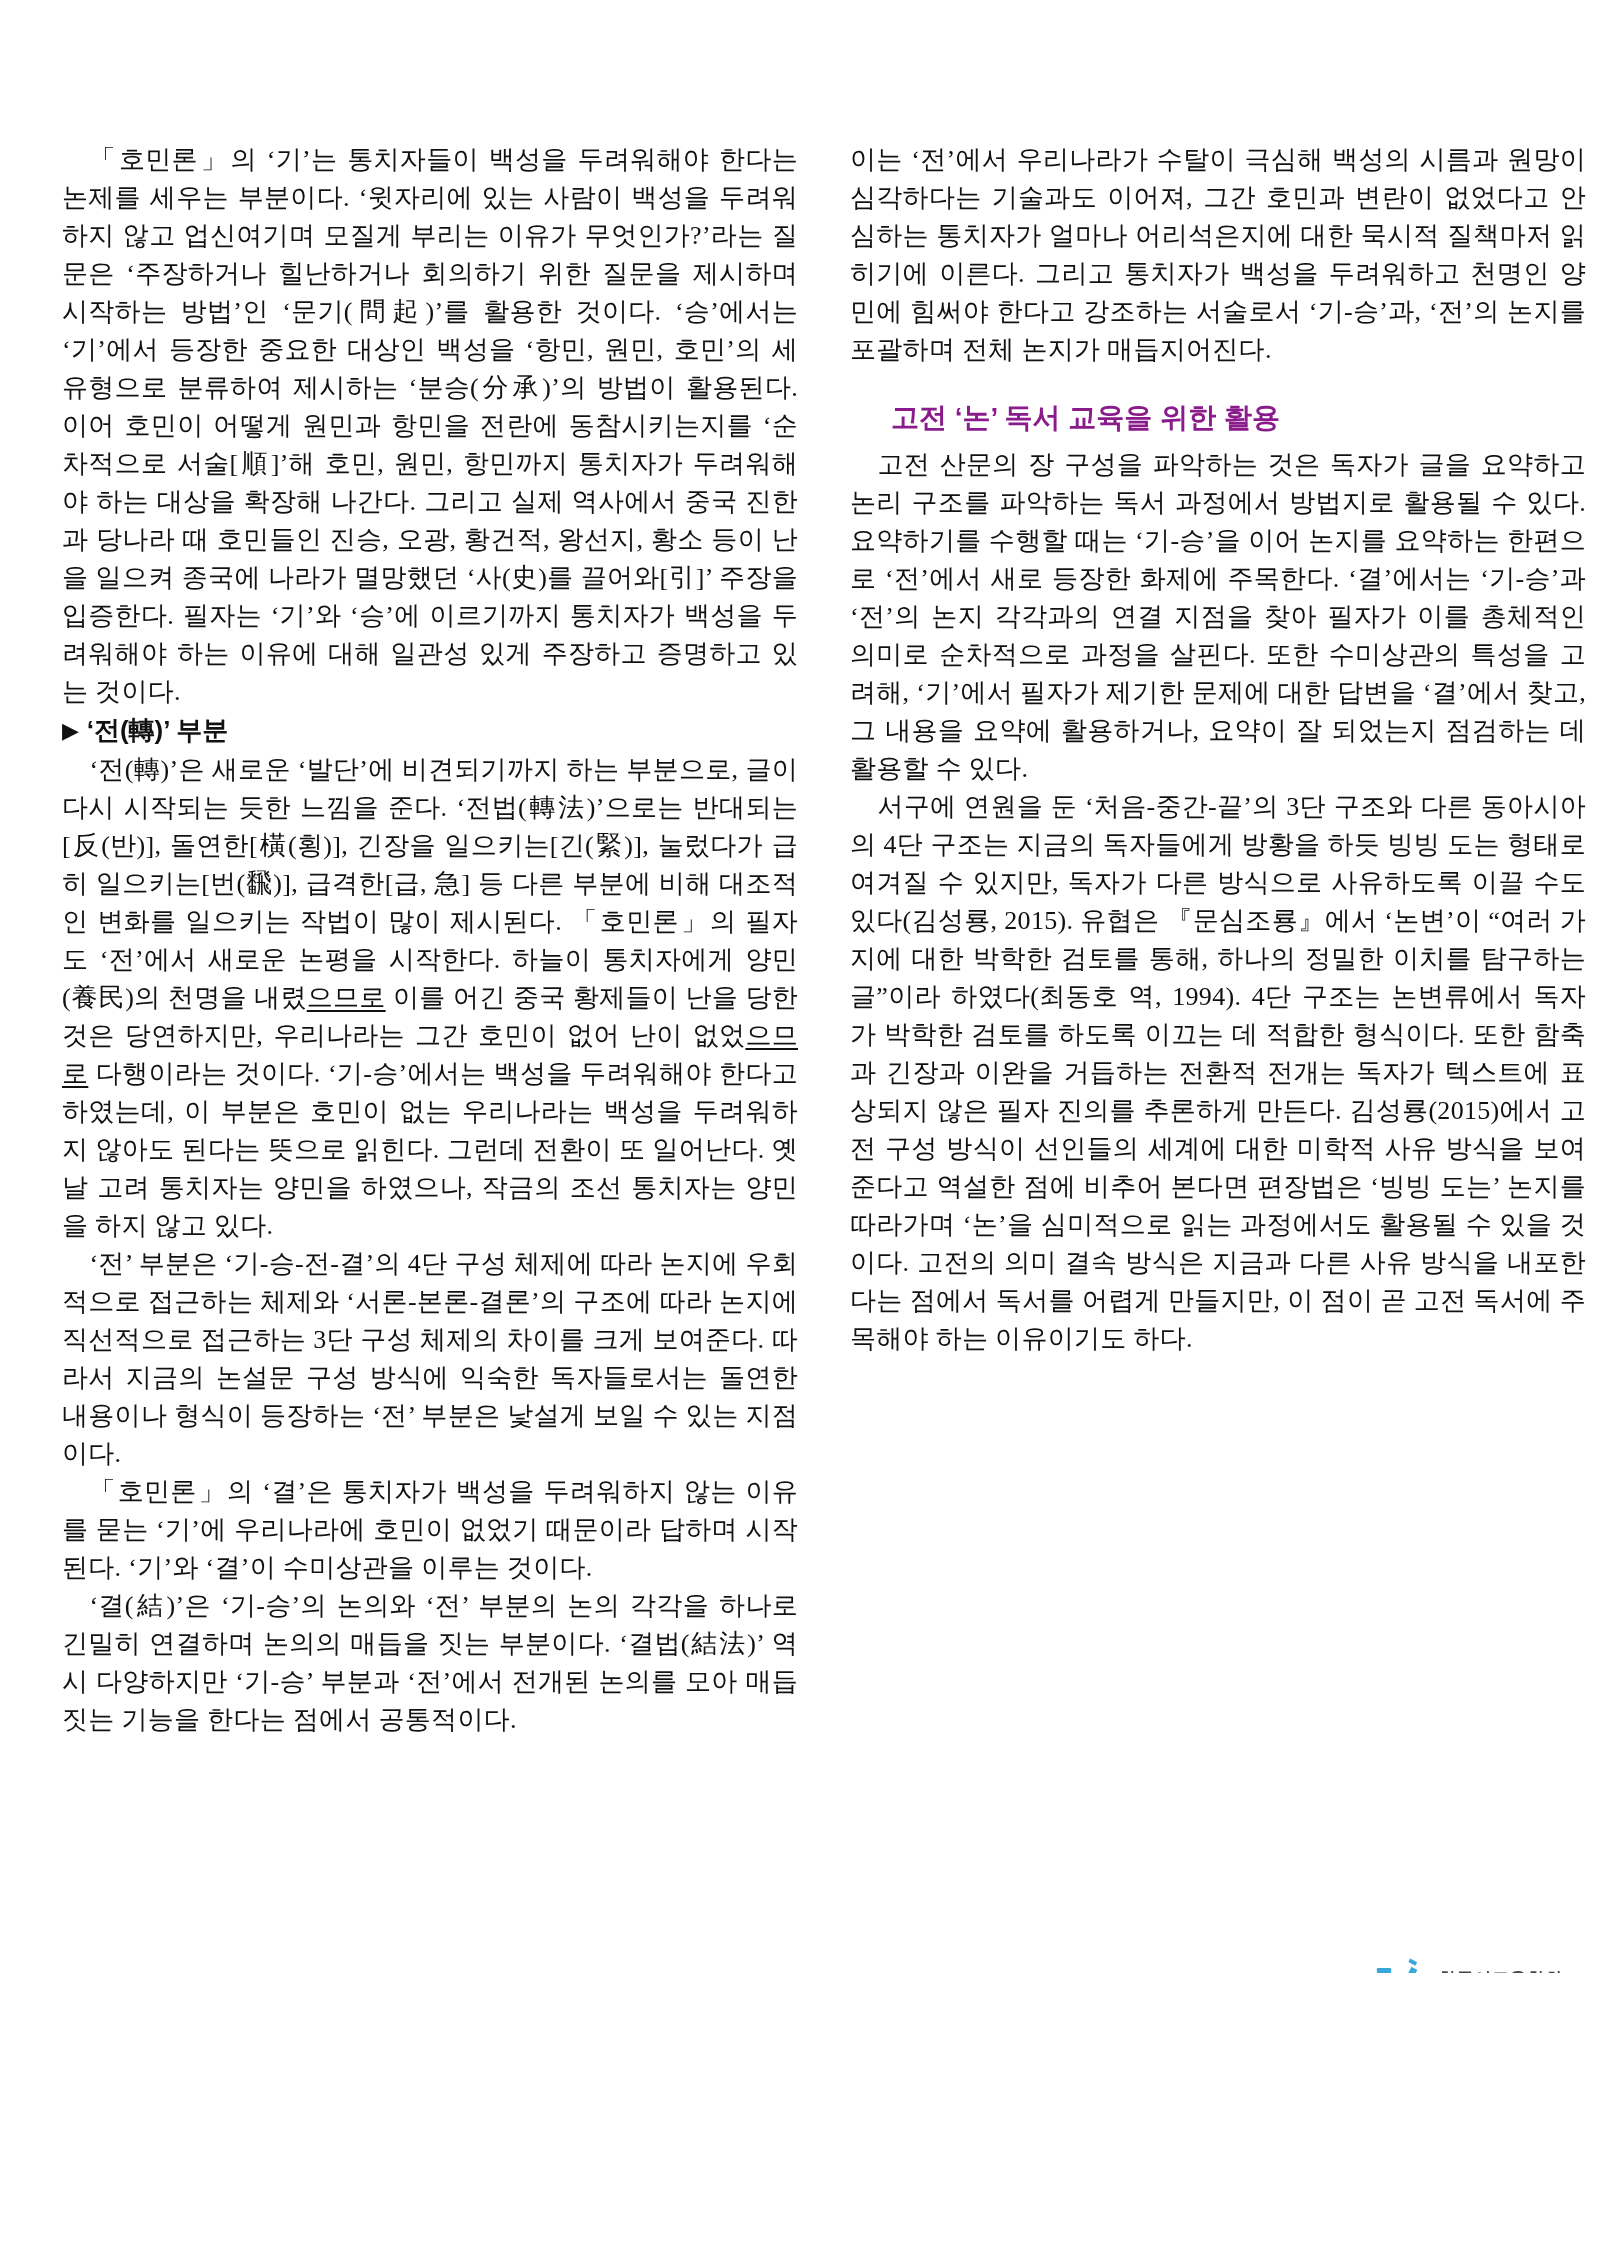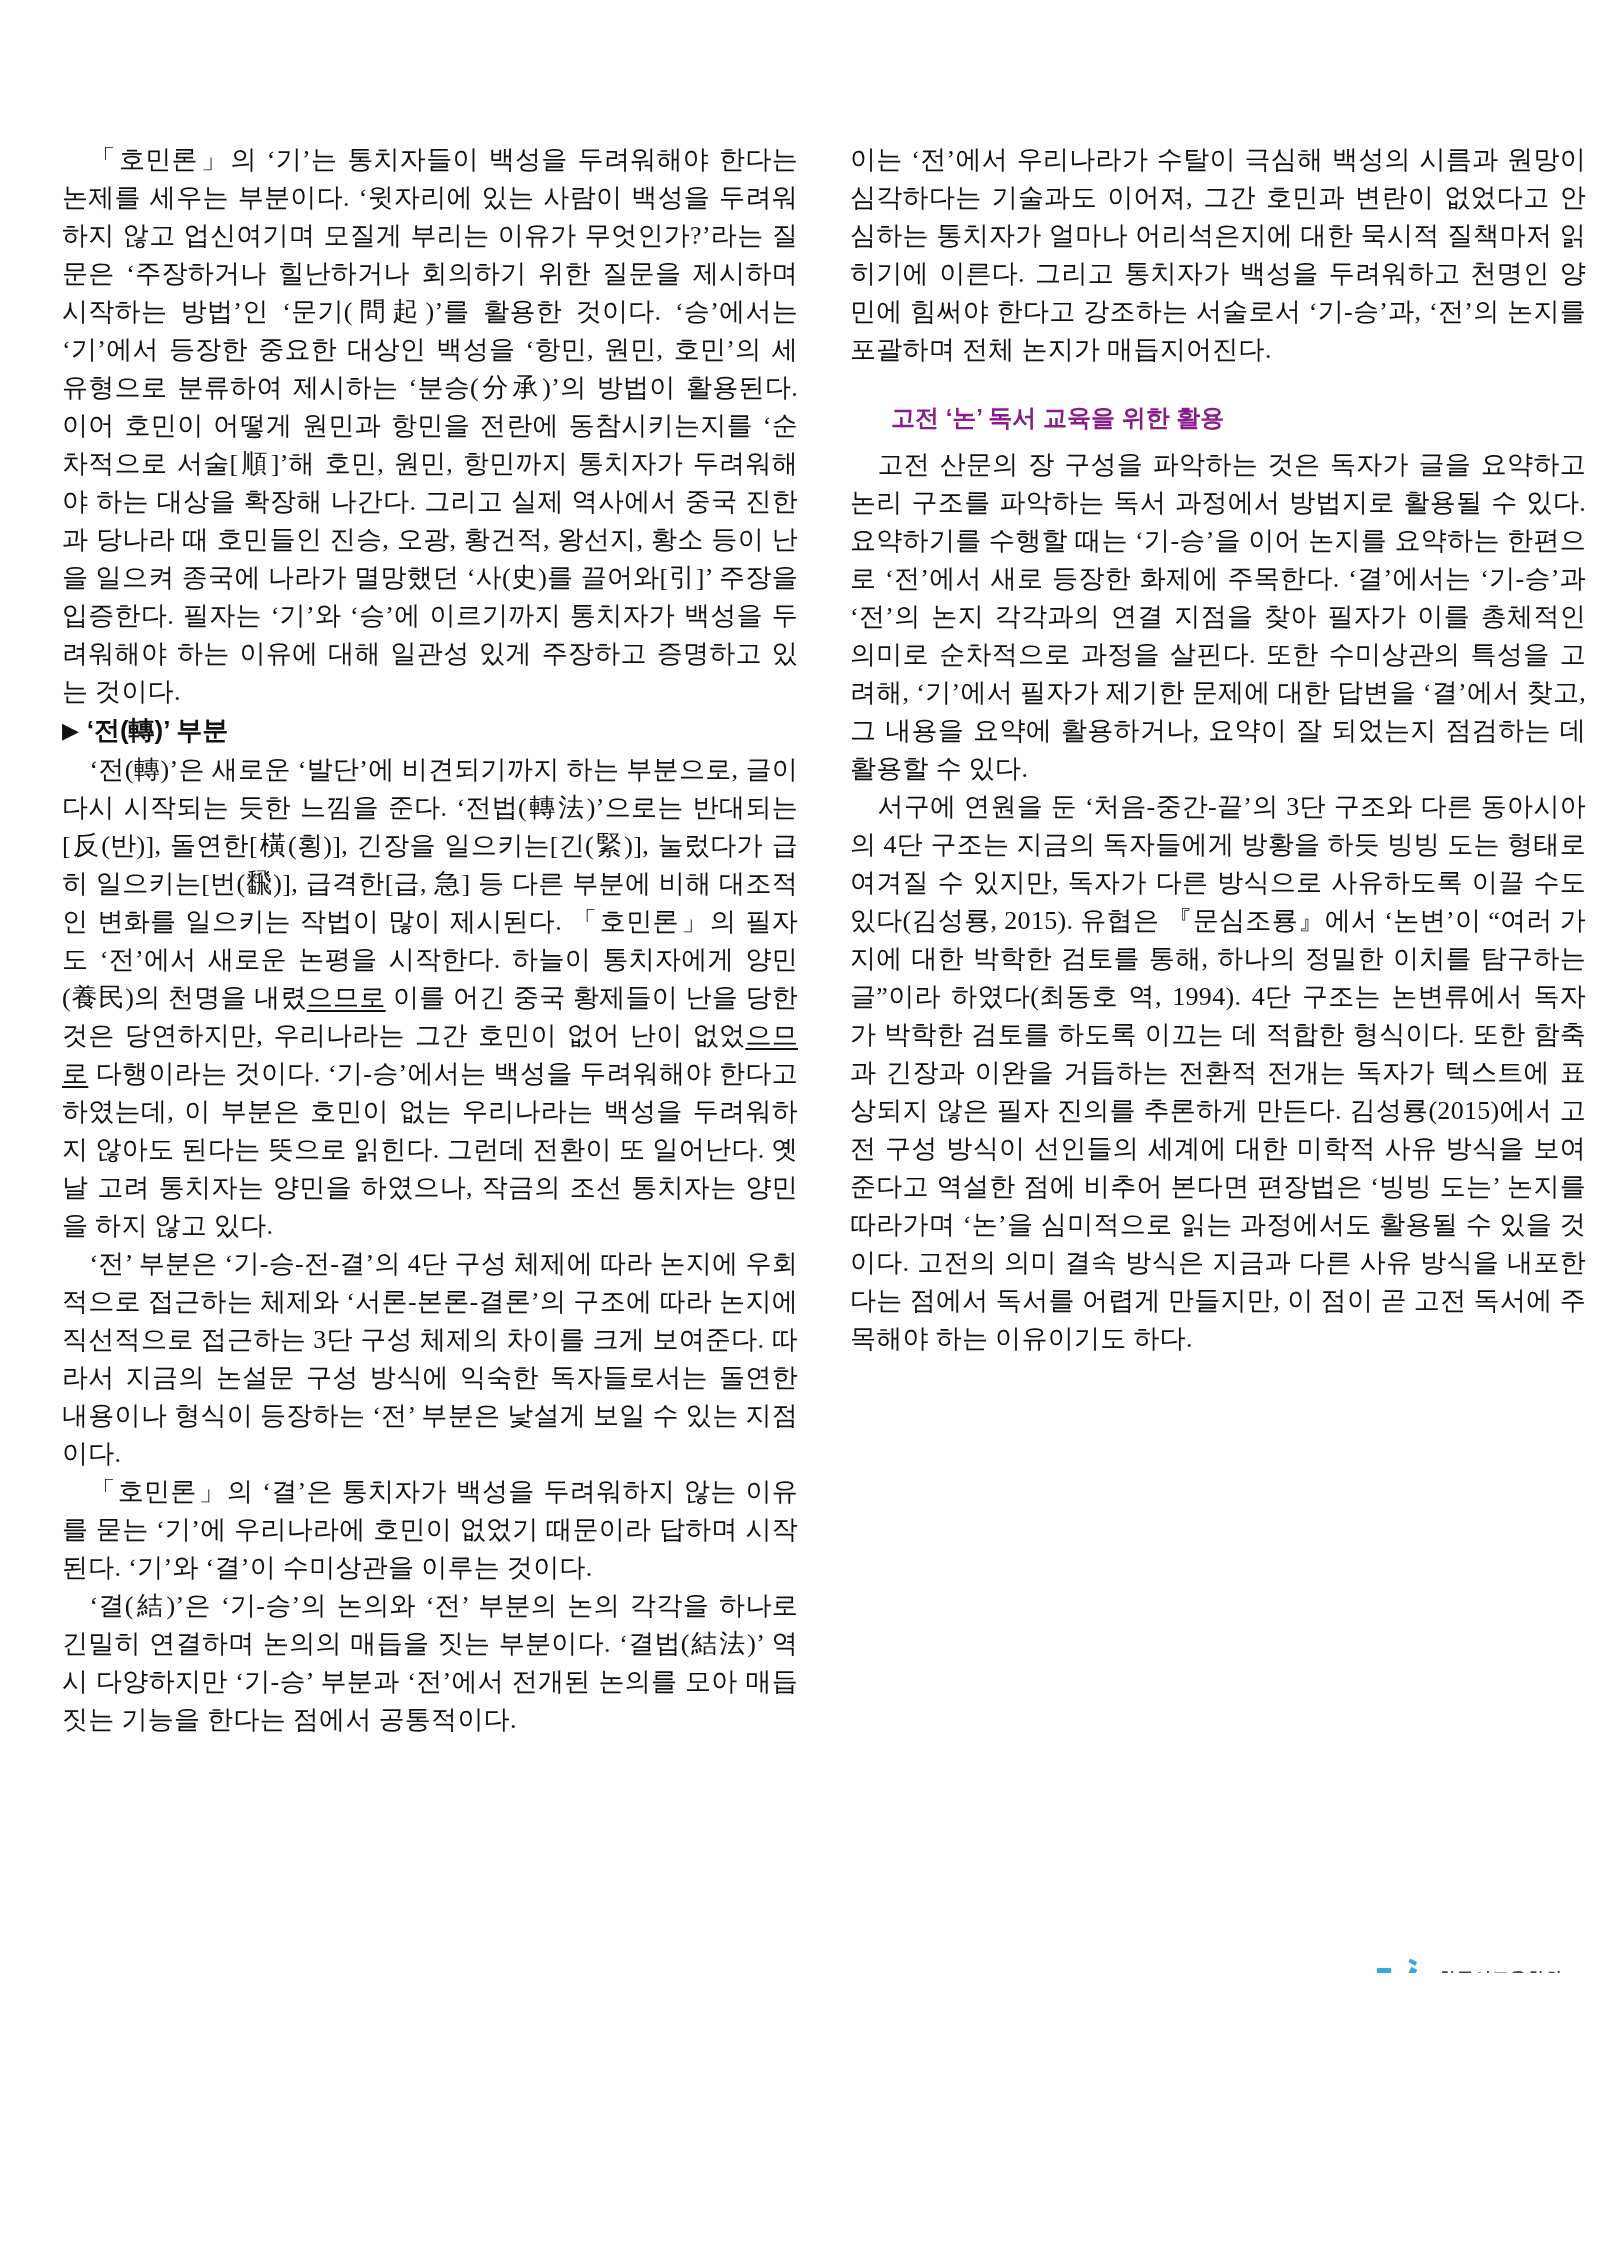--- a/index.html
+++ b/index.html
@@ -41,21 +41,21 @@
   }
   h3.subhead .marker{
     display:inline-block;
     font-size:22px;
     margin-right:7.8px;
     transform:translateY(-1.3px);
   }
   h2.purple-head{
     margin:30px 0 9.1px 0;
     padding-left:41px;
-    font-size:24px;
+    font-size:28px;
     line-height:38px;
     font-weight:bold;
     font-family:"Liberation Sans","DejaVu Sans",sans-serif;
     color:var(--accent-purple);
   }
   .logo{
     position:absolute;
     left:1371px;top:1951px;
     display:flex;
     align-items:flex-start;

